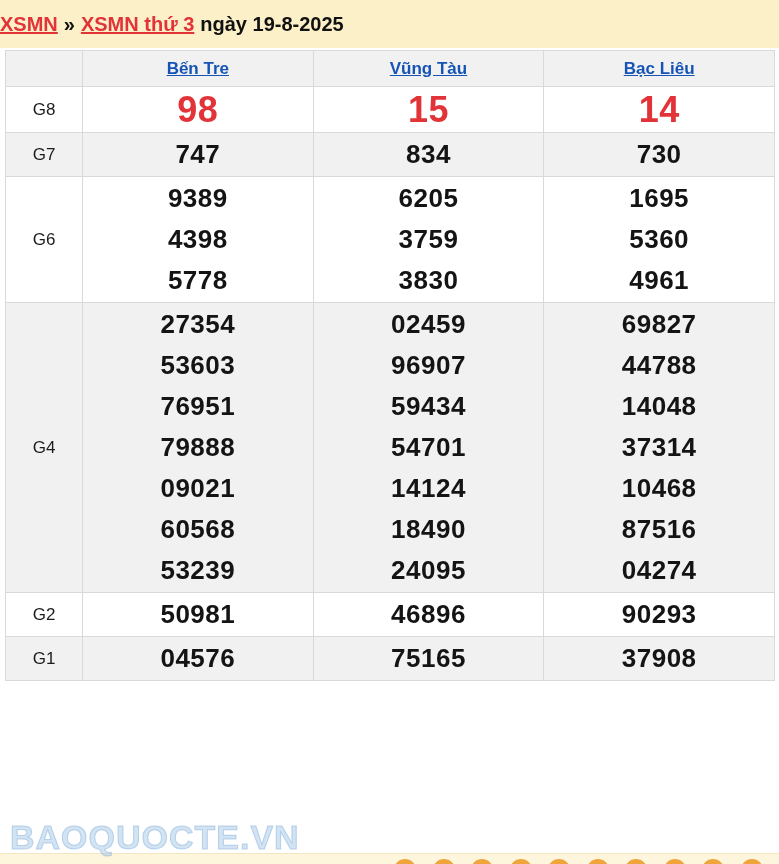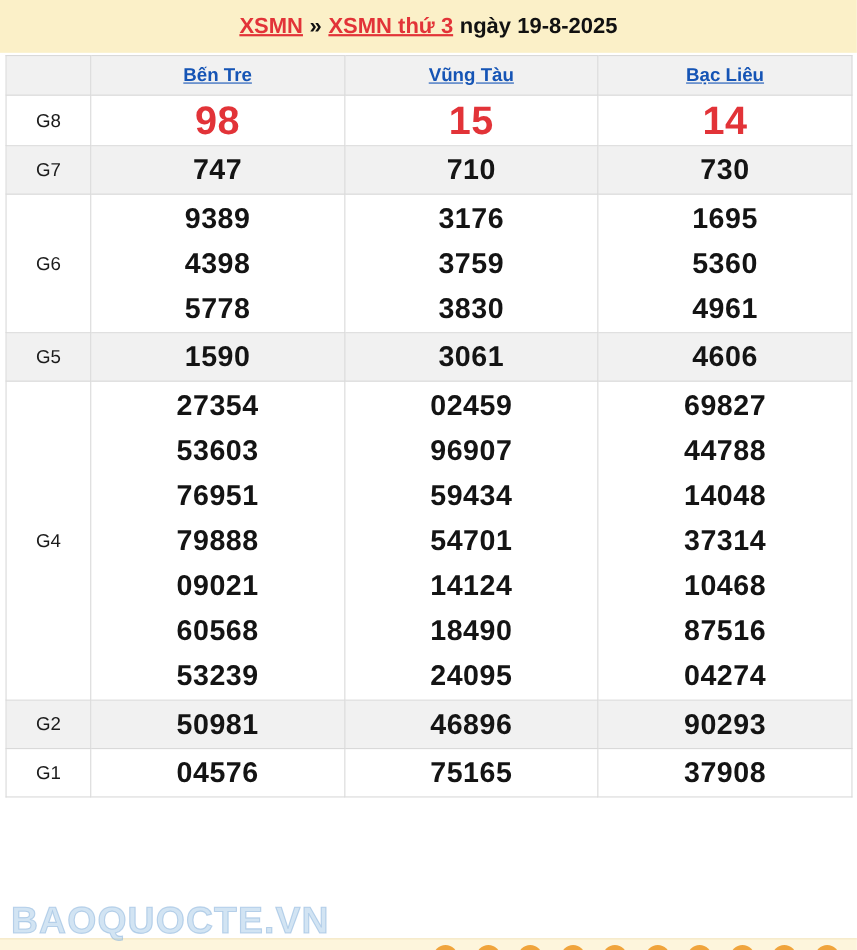--- a/index.html
+++ b/index.html
@@ -13,21 +13,21 @@
   }
   *{margin:0;padding:0;box-sizing:border-box;}
   html,body{background:#fff;}
   body{
     width:779px;height:864px;position:relative;overflow:hidden;
     font-family:"Liberation Sans","DejaVu Sans",sans-serif;
   }
   
   .title-bar{
     background:var(--header-bg);
-    height:48px;line-height:48px;text-align:center;
+    height:48px;line-height:48px;text-align:left;
     font-size:20px;font-weight:bold;color:#111;
     white-space:nowrap;
   }
   .title-link{color:var(--red);text-decoration:underline;cursor:pointer;}
   .title-sep{margin:0 6px;}
   .title-date{margin-left:6px;}
   
   table.results{
     width:770px;margin:2px 4px 0 5px;
     border-collapse:collapse;table-layout:fixed;
@@ -111,54 +111,42 @@
         <td>
           <div class="num">14</div>
         </td>
       </tr>
       <tr>
         <td class="label-cell">G7</td>
         <td>
           <div class="num">747</div>
         </td>
         <td>
-          <div class="num">710</div>
+          <div class="num">834</div>
         </td>
         <td>
           <div class="num">730</div>
         </td>
       </tr>
       <tr>
         <td class="label-cell">G6</td>
         <td>
           <div class="num">9389</div>
           <div class="num">4398</div>
           <div class="num">5778</div>
         </td>
         <td>
-          <div class="num">3176</div>
+          <div class="num">6205</div>
           <div class="num">3759</div>
           <div class="num">3830</div>
         </td>
         <td>
           <div class="num">1695</div>
           <div class="num">5360</div>
           <div class="num">4961</div>
-        </td>
-      </tr>
-      <tr>
-        <td class="label-cell">G5</td>
-        <td>
-          <div class="num">1590</div>
-        </td>
-        <td>
-          <div class="num">3061</div>
-        </td>
-        <td>
-          <div class="num">4606</div>
         </td>
       </tr>
       <tr>
         <td class="label-cell">G4</td>
         <td>
           <div class="num">27354</div>
           <div class="num">53603</div>
           <div class="num">76951</div>
           <div class="num">79888</div>
           <div class="num">09021</div>

